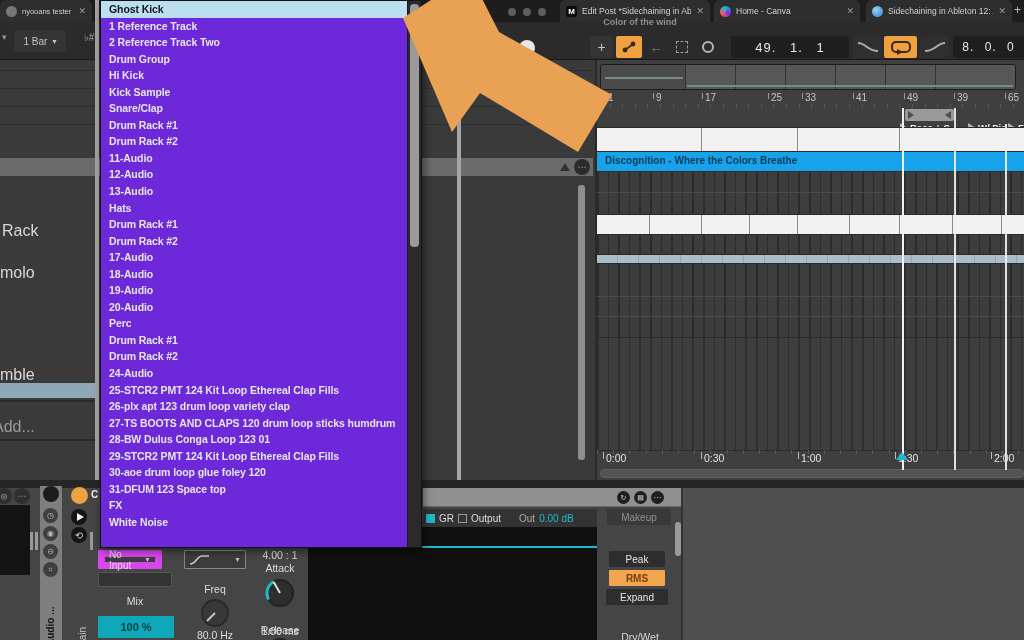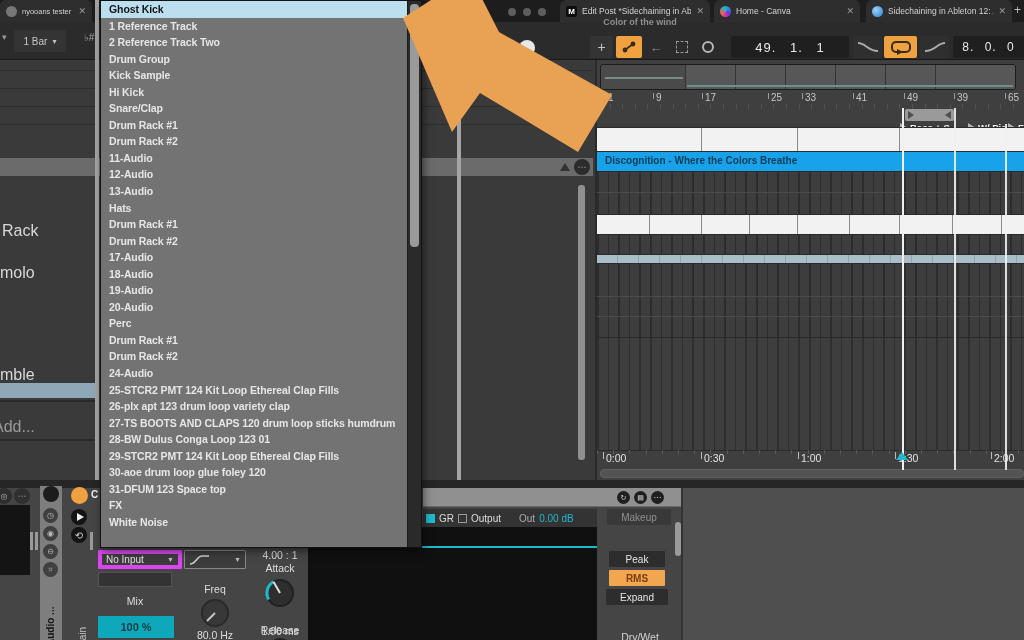--- a/index.html
+++ b/index.html
@@ -70,21 +70,21 @@
   .titlebar{position:absolute;left:423px;top:8px;width:258px;height:19px;background:#909090;border-bottom:1px solid #6a6a6a;}
   .grrow{position:absolute;left:423px;top:29px;width:174px;height:18px;background:#333;display:flex;align-items:center;gap:4px;padding:0 3px;font-size:10px;color:#ddd;}
   .disp{position:absolute;left:308px;top:47px;width:289px;height:113px;background:#101010;}
   .disp .cyanline{position:absolute;left:0;top:19px;width:100%;height:2px;background:var(--cyan);}
   .side-btn{position:absolute;left:609px;width:56px;height:16px;background:#2d2d2d;color:#e5e5e5;font-size:10px;display:flex;align-items:center;justify-content:center;border-radius:1px;}
   .combo{position:absolute;height:19px;background:#3c3c3c;display:flex;align-items:center;justify-content:space-between;padding:0 4px;font-size:10px;color:#e0e0e0;border-radius:1px;}
   .lbl-c{position:absolute;text-align:center;font-size:10.5px;color:#ddd;}
   .knob{position:absolute;}
   .screen-svg{position:absolute;left:0;top:0;z-index:60;pointer-events:none;}
   
-  .dropdown{position:absolute;left:100px;top:0;width:322px;height:548px;background:#737373;border:1px solid #121212;z-index:50;box-shadow:2px 3px 8px rgba(0,0,0,.5);}
+  .dropdown{position:absolute;left:100px;top:0;width:322px;height:548px;background:#6d28d9;border:1px solid #121212;z-index:50;box-shadow:2px 3px 8px rgba(0,0,0,.5);}
   .dd-list{position:absolute;left:0;top:0;width:306px;height:546px;overflow:hidden;}
   .dd-item{height:16.55px;line-height:16.55px;padding-left:8px;font-size:10.5px;letter-spacing:-.1px;font-weight:600;color:#e6e6e6;white-space:nowrap;overflow:hidden;}
   .dd-item.selected{background:var(--selection-blue);color:#141414;}
   .dd-scroll{position:absolute;right:0;top:0;width:14px;height:546px;background:#2a2a2a;border-left:1px solid #1c1c1c;}
   .dd-thumb{position:absolute;left:2px;top:3px;width:9px;height:243px;background:#9a9a9a;border-radius:4px;}
 </style>
 </head>
 <body>
 
 <div class="stage">
@@ -346,21 +346,21 @@
 
     <div class="circ" style="left:71px;top:7px;width:17px;height:17px;background:var(--accent-orange);"></div>
     <span class="abs" style="left:91px;top:9px;color:#eee;font-size:10px;font-weight:bold;">C</span>
     <div class="circ" style="left:71px;top:29px;width:16px;height:16px;background:#141414;">
       <span style="width:0;height:0;border-top:4px solid transparent;border-bottom:4px solid transparent;border-left:7px solid #f0f0f0;margin-left:2px;"></span>
     </div>
     <div class="circ" style="left:71px;top:47px;width:16px;height:16px;background:#141414;color:#ccc;font-size:10px;">⟲</div>
     <div class="abs" style="left:90px;top:52px;width:3px;height:18px;background:#9a9a9a;"></div>
     <div class="abs vtxt" style="left:77px;top:118px;height:55px;color:#c8c8c8;font-weight:normal;">Chain</div>
 
-    <div class="combo" style="left:98px;top:70px;width:84px;border:4px solid #d946ef;">
+    <div class="combo" style="left:98px;top:70px;width:64px;border:7px solid #d946ef;">
       <span>No Input</span>
         <span style="font-size:7px;color:#bbb;">▼</span>
     </div>
     <div class="abs" style="left:98px;top:92px;width:74px;height:15px;background:#333;border:1px solid #555;"></div>
     <div class="lbl-c" style="left:98px;top:115px;width:74px;">Mix</div>
     <div class="abs" style="left:98px;top:136px;width:76px;height:22px;background:var(--mix-teal);color:#073c42;font-size:11px;font-weight:bold;display:flex;align-items:center;justify-content:center;">100 %</div>
 
     <div class="combo" style="left:184px;top:70px;width:62px;border:1px solid #888;">
       <svg width="22" height="14" viewBox="0 0 22 14">
           <path d="M1,11 C7,11 8,3 13,3 L20,3" stroke="#ccc" stroke-width="1.6" fill="none"></path>
@@ -414,22 +414,22 @@
     <div class="abs" style="left:683px;top:8px;width:341px;height:152px;background:#4f4f4f;"></div>
   </div>
 
   <div class="dropdown">
     <div class="dd-list">
 
     <div class="dd-item selected">Ghost Kick</div>
         <div class="dd-item">1 Reference Track</div>
         <div class="dd-item">2 Reference Track Two</div>
         <div class="dd-item">Drum Group</div>
+        <div class="dd-item">Hi Kick</div>
         <div class="dd-item">Kick Sample</div>
-        <div class="dd-item">Hi Kick</div>
         <div class="dd-item">Snare/Clap</div>
         <div class="dd-item">Drum Rack #1</div>
         <div class="dd-item">Drum Rack #2</div>
         <div class="dd-item">11-Audio</div>
         <div class="dd-item">12-Audio</div>
         <div class="dd-item">13-Audio</div>
         <div class="dd-item">Hats</div>
         <div class="dd-item">Drum Rack #1</div>
         <div class="dd-item">Drum Rack #2</div>
         <div class="dd-item">17-Audio</div>

